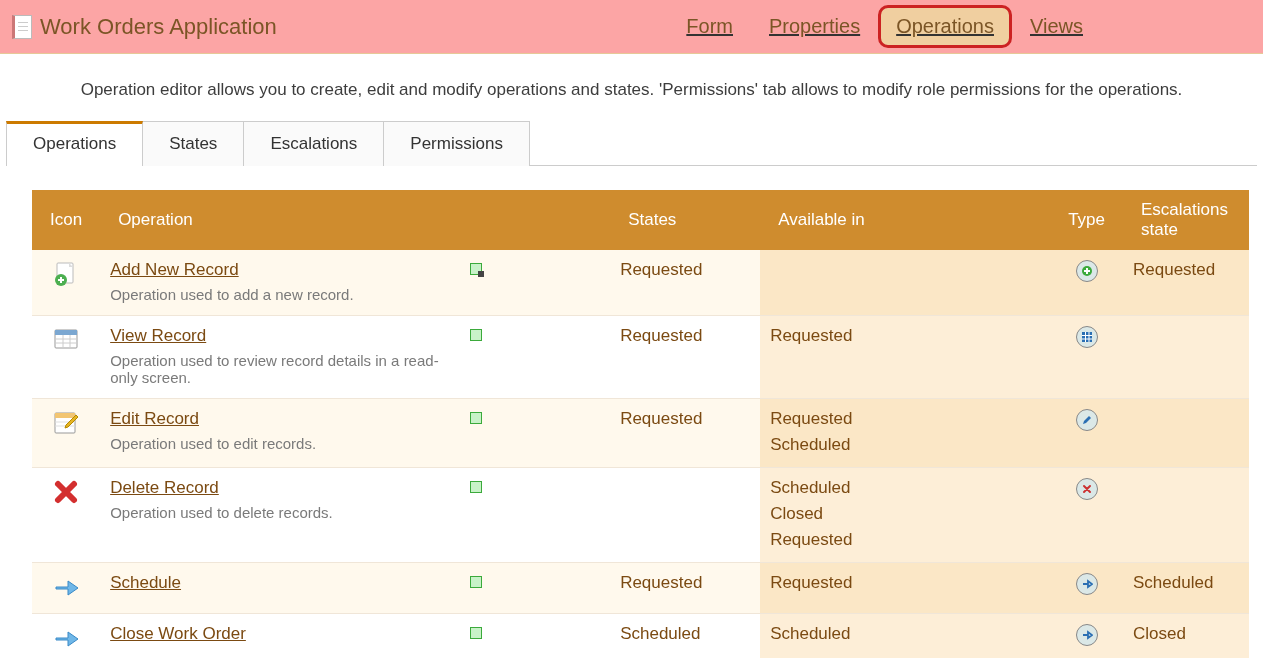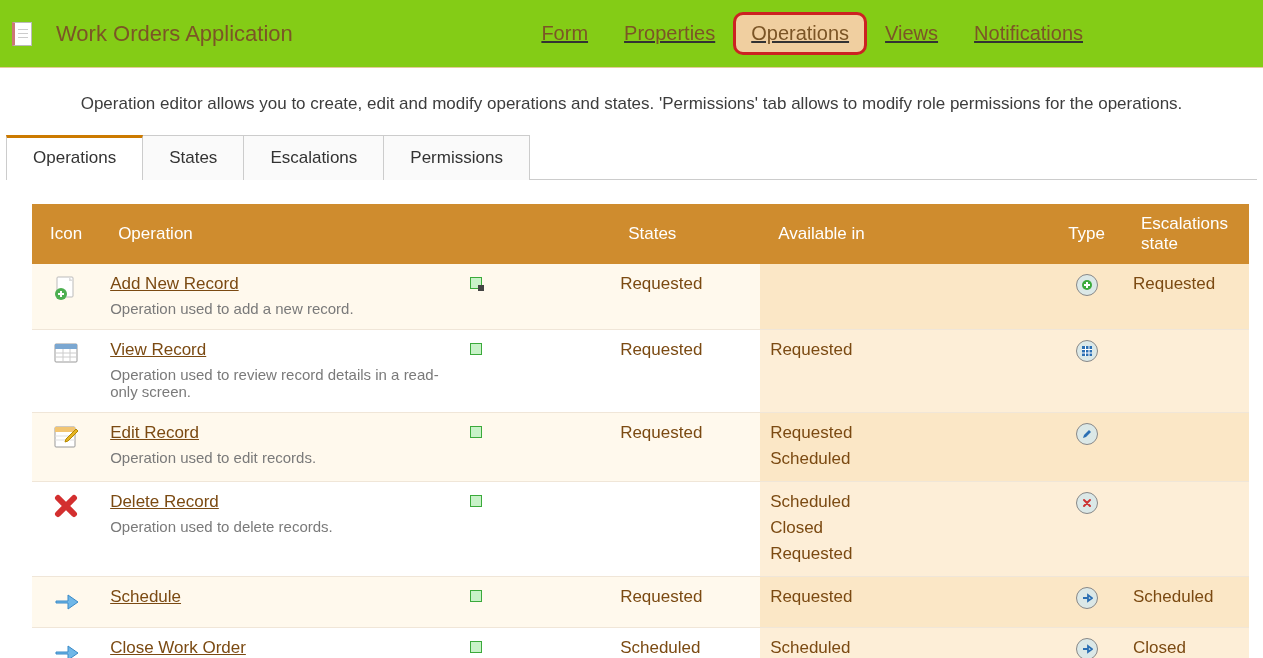--- a/index.html
+++ b/index.html
@@ -1,19 +1,19 @@
 <!DOCTYPE html>
 <html><head>
 <meta charset="utf-8">
 <style>
   * { box-sizing: border-box; margin: 0; padding: 0; }
   body { font-family: Arial, Helvetica, sans-serif; font-size: 15px; color: #333; background: #fff; width: 1263px; }
 
   
-  .topbar { background: #84cc16; height: 68px; display: flex; align-items: center; padding: 0 12px; border-bottom: 1px solid #E6C998; gap: 16px; }
+  .topbar { background: #fca5a5; height: 54px; display: flex; align-items: center; padding: 0 12px; border-bottom: 1px solid #E6C998; }
   .app-icon { width: 20px; height: 24px; background: #fff; border: 1px solid #bbb; border-left: 3px solid #c77; margin-right: 8px; position: relative; }
   .app-icon::after { content: ""; position: absolute; top: 6px; left: 3px; right: 3px; height: 1px; background: #ccc; box-shadow: 0 4px 0 #ccc, 0 8px 0 #ccc; }
   .app-title { font-size: 22px; color: #7B5526; flex-shrink: 0; }
   .nav-tabs { display: flex; margin-left: auto; margin-right: 150px; gap: 0; text-decoration: underline; }
   .nav-tab { padding: 10px 18px; font-size: 20px; color: #7B5526; cursor: pointer; border-radius: 10px; }
   .nav-tab.active { border: 3px solid #CC2222; background: #F0CFA0; padding: 7px 15px; }
 
   .description { padding: 26px 14px 20px; font-size: 17px; color: #3d3d3d; text-align: center; }
 
   
@@ -68,21 +68,20 @@
 <body>
 
 <div class="topbar">
   <span class="app-icon"></span>
   <span class="app-title">Work Orders Application</span>
   <div class="nav-tabs" id="nav-tabs">
       <div class="nav-tab">Form</div>
       <div class="nav-tab">Properties</div>
       <div class="nav-tab active">Operations</div>
       <div class="nav-tab">Views</div>
-      <div class="nav-tab">Notifications</div>
     </div>
 </div>
 
 <div class="description">Operation editor allows you to create, edit and modify operations and states. 'Permissions' tab allows to modify role permissions for the operations.</div>
 
 <div class="subtabs" id="subtabs">
     <div class="subtab active">Operations</div>
     <div class="subtab">States</div>
     <div class="subtab">Escalations</div>
     <div class="subtab">Permissions</div>

